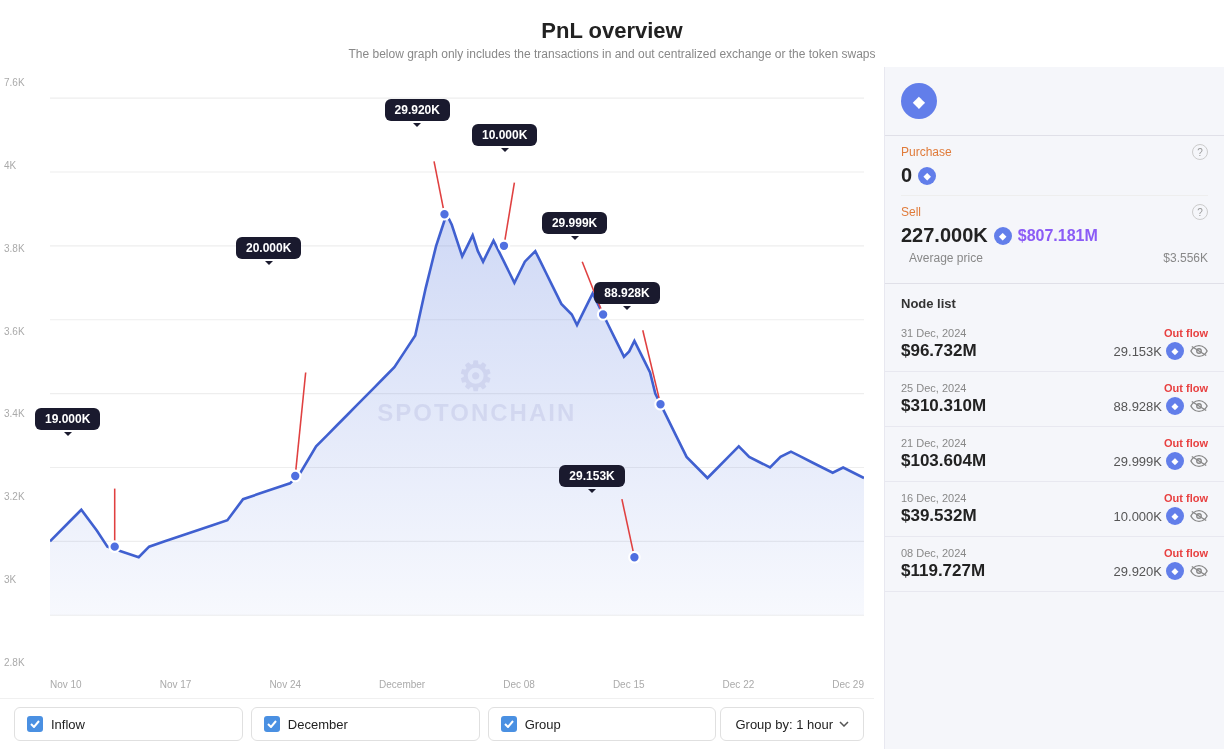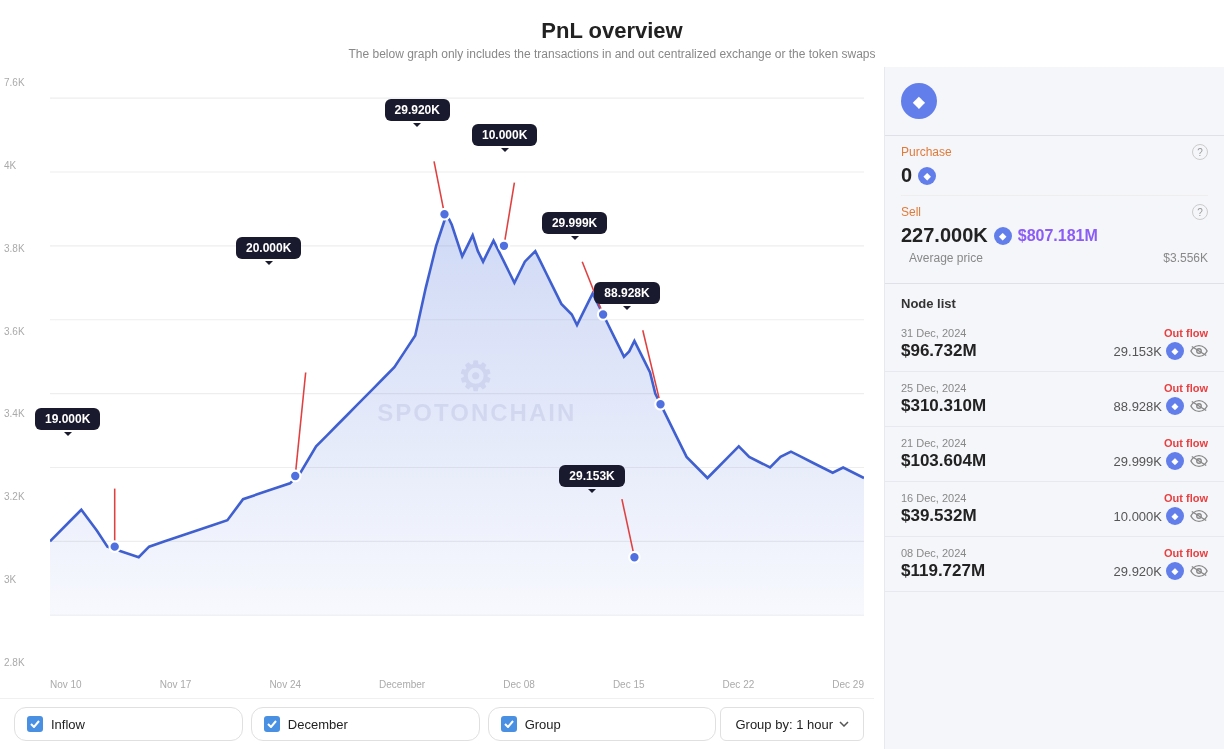--- a/index.html
+++ b/index.html
@@ -109,21 +109,21 @@
       padding: 8px 10px;
       border-top: 1px solid #f0f0f0;
     }
     .legend-item {
       display: flex;
       align-items: center;
       gap: 8px;
       flex: 1;
       padding: 8px 12px;
       border: 1px solid #e0e0e0;
-      border-radius: 12px;
+      border-radius: 6px;
       margin: 0 4px;
       cursor: pointer;
       background: #fff;
     }
     .legend-checkbox {
       width: 16px;
       height: 16px;
       border-radius: 3px;
       display: flex;
       align-items: center;

